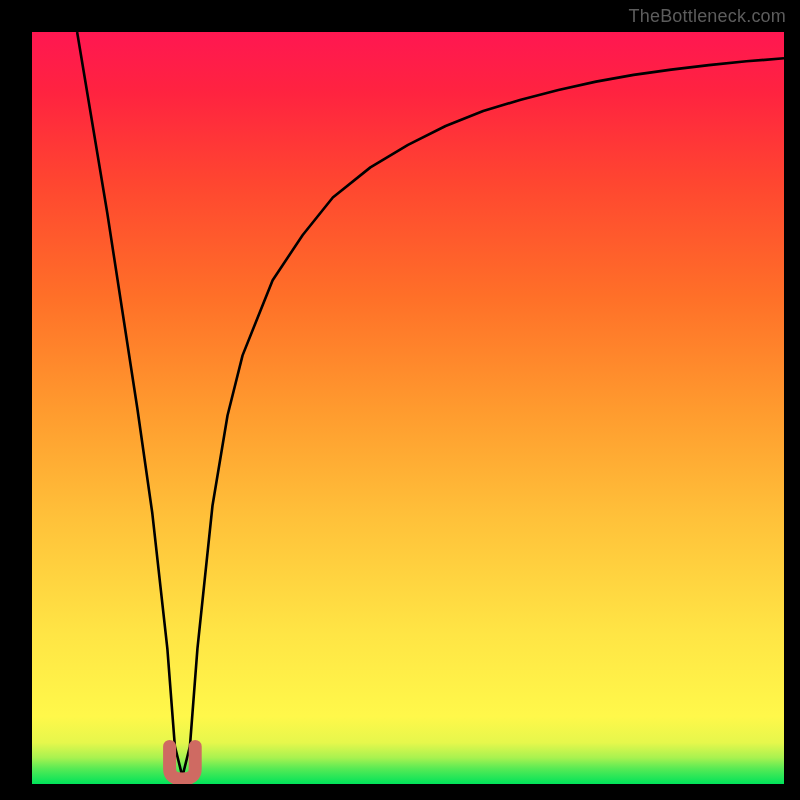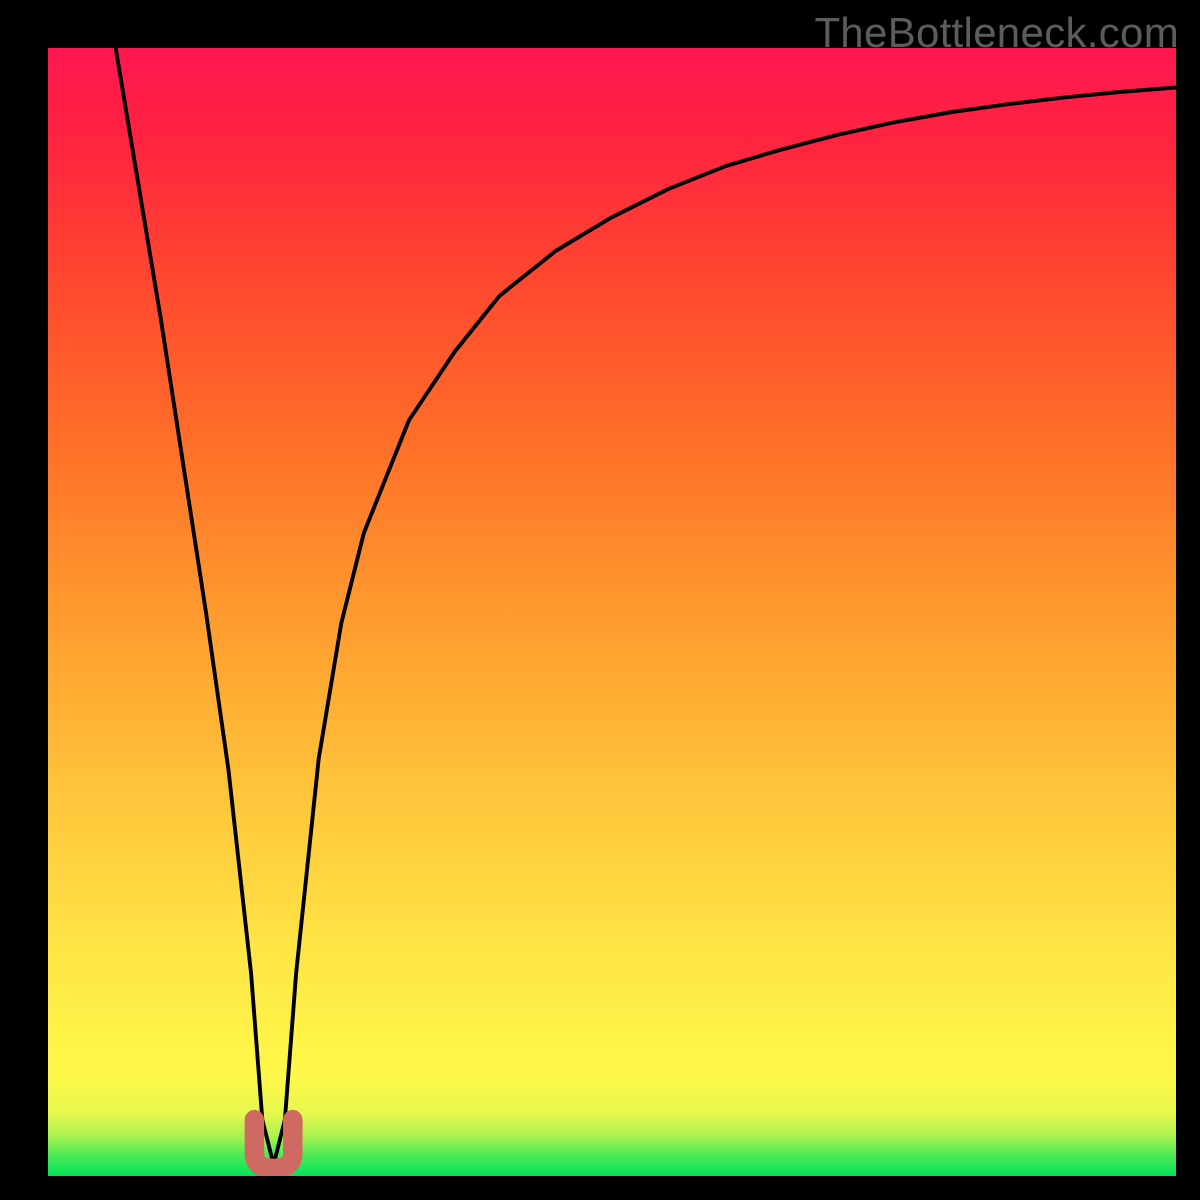--- a/index.html
+++ b/index.html
@@ -28,21 +28,21 @@
     overflow: hidden;
   }
   .gradient-bg {
     position: absolute;
     inset: 0;
   }
   .watermark {
     position: absolute;
     top: 6px;
     right: 14px;
-    font-size: 28px;
+    font-size: 18px;
     font-weight: 500;
     color: #5c5c5c;
     letter-spacing: 0.2px;
   }
   svg.curves {
     position: absolute;
     inset: 0;
   }
 </style>
 </head>

